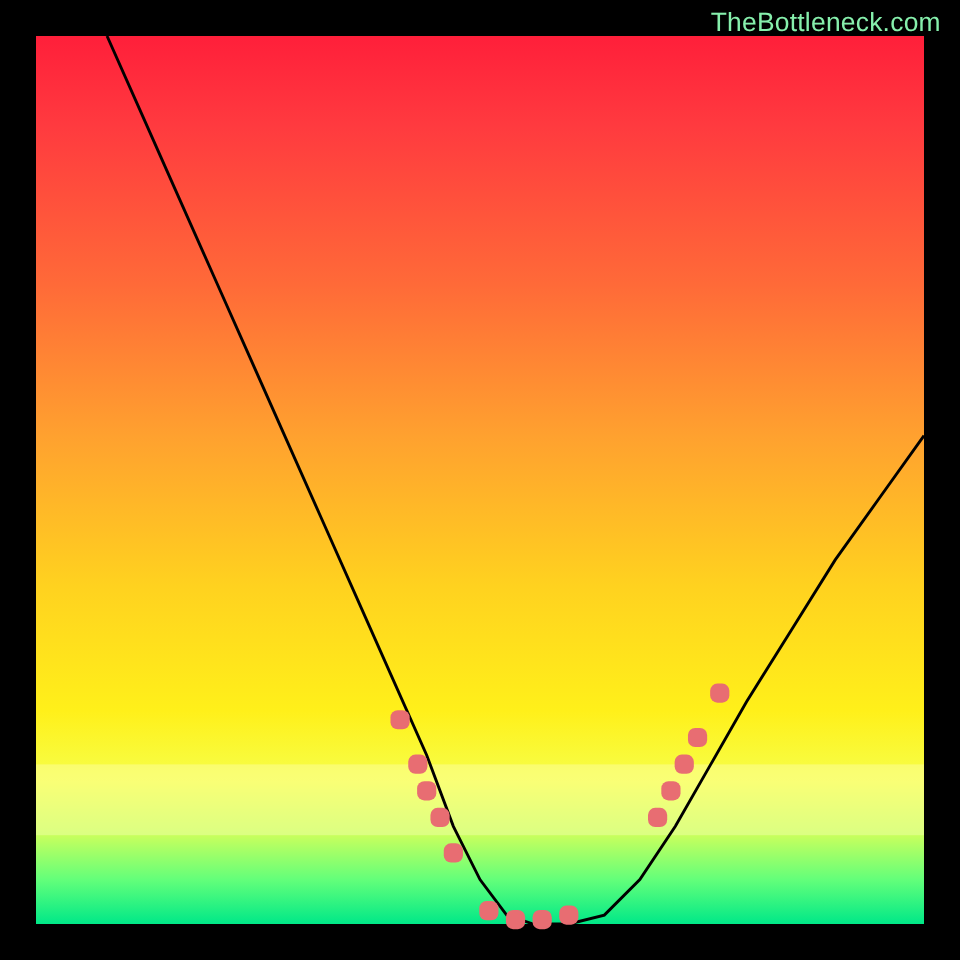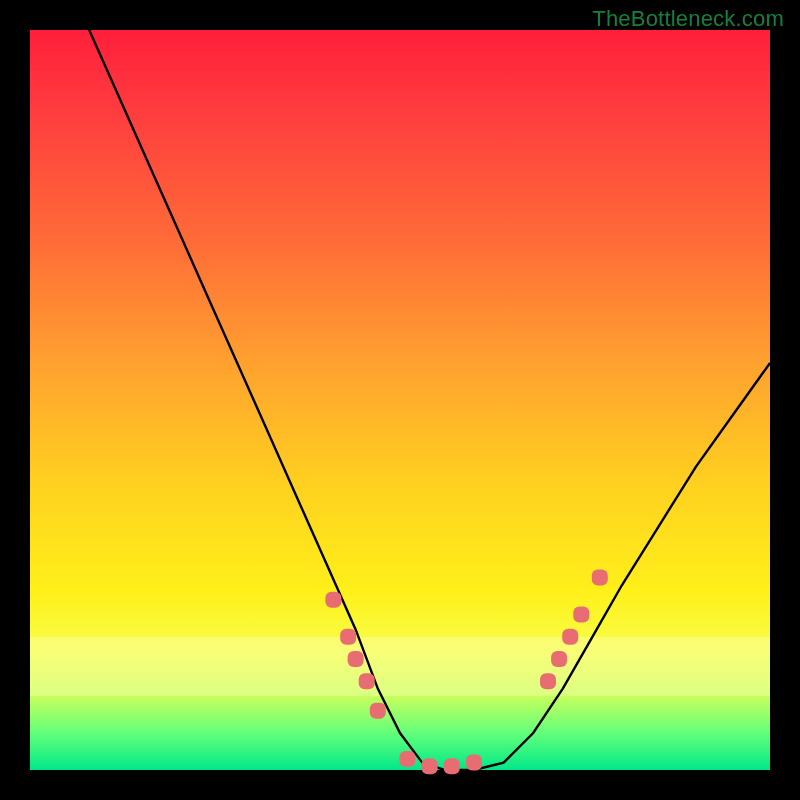--- a/index.html
+++ b/index.html
@@ -43,21 +43,21 @@
   .pale-band {
     position: absolute;
     left: 0;
     width: 100%;
     background: rgba(255,255,200,0.35);
   }
   .attribution {
     position: absolute;
     top: 6px;
     right: 16px;
-    color: #15803d;
+    color: #86efac;
     font-size: 22px;
     font-weight: 400;
     letter-spacing: 0.2px;
     margin-left: 48px;
   }
   svg.curve {
     position: absolute;
     top: 0;
     left: 0;
     width: 740px;

